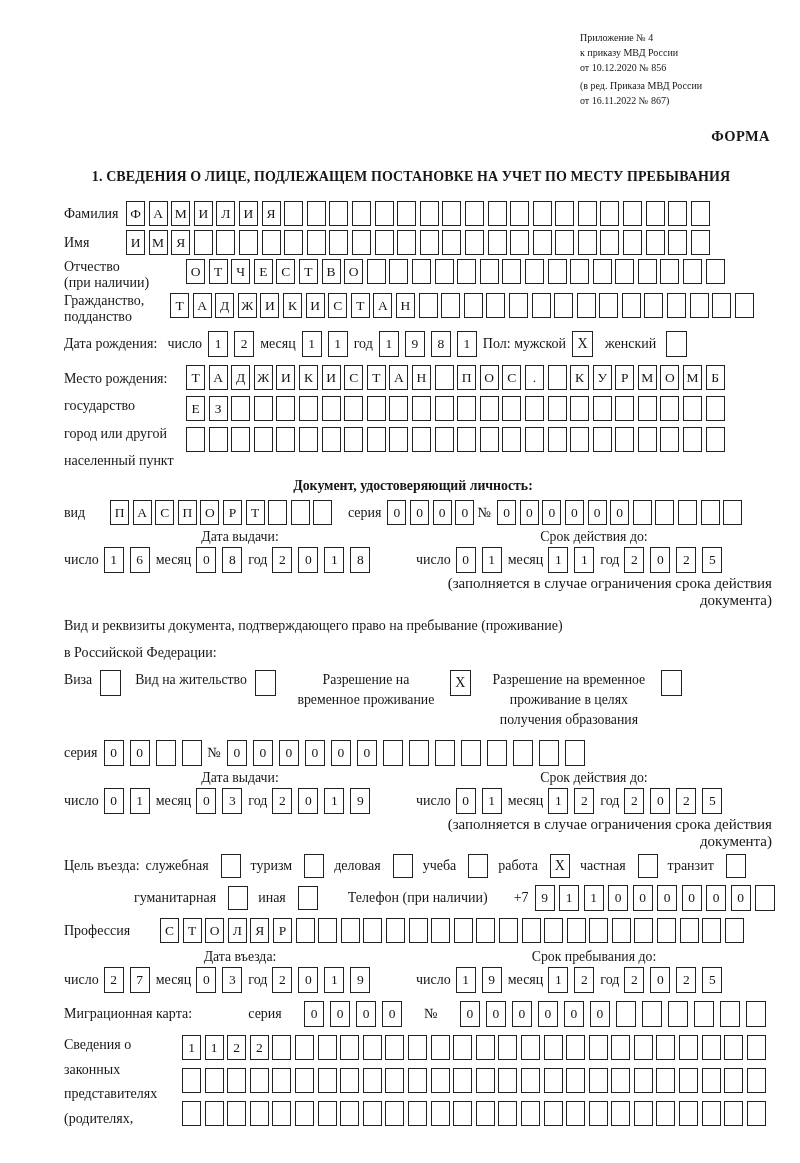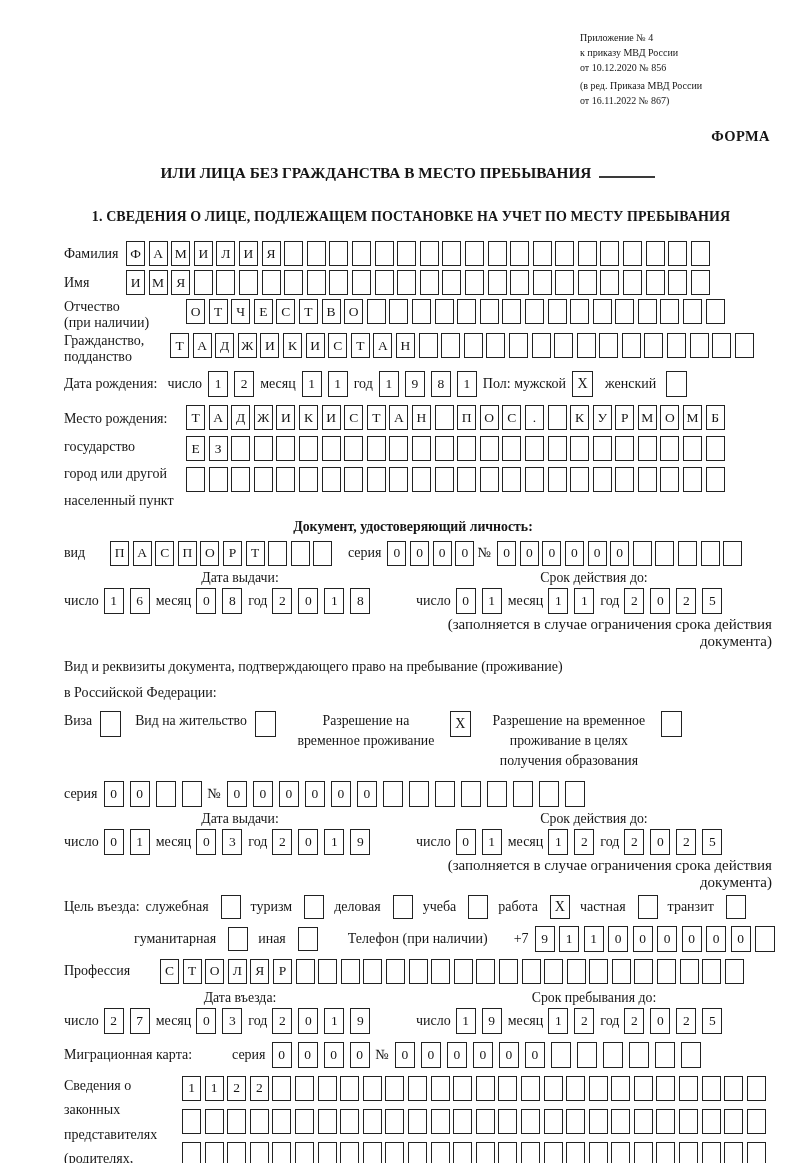--- a/index.html
+++ b/index.html
@@ -65,21 +65,20 @@
   <div class="hdr">
     <div>Приложение № 4</div>
     <div>к приказу МВД России</div>
     <div>от 10.12.2020 № 856</div>
     <div class="l4">(в ред. Приказа МВД России</div>
     <div>от 16.11.2022 № 867)</div>
   </div>
   <div class="forma">ФОРМА</div>
 
   <div class="title">
-    <div><span>ИЛИ ЛИЦА БЕЗ ГРАЖДАНСТВА В МЕСТО ПРЕБЫВАНИЯ</span><span class="title-blank"></span></div>
   </div>
 
   <div class="sechead">1. СВЕДЕНИЯ О ЛИЦЕ, ПОДЛЕЖАЩЕМ ПОСТАНОВКЕ НА УЧЕТ ПО МЕСТУ ПРЕБЫВАНИЯ</div>
 
   <div class="row">
     <span class="lbl w62">Фамилия</span>
     <span class="cells">
         <span class="cell">Ф</span>
         <span class="cell">А</span>
         <span class="cell">М</span>
@@ -612,21 +611,21 @@
         <span class="cells dcells">
             <span class="cell">2</span>
             <span class="cell">0</span>
             <span class="cell">2</span>
             <span class="cell">5</span>
           </span>
       </div>
     </div>
   </div>
 
-  <div class="row" style="margin-top:8px;">
+  <div class="row" style="margin-top:8px;justify-content:space-between;">
     <span class="lbl" style="width:168px;">Миграционная карта:</span>
     <span class="lbl mr6">серия</span>
     <span class="cells dcells">
         <span class="cell">0</span>
         <span class="cell">0</span>
         <span class="cell">0</span>
         <span class="cell">0</span>
       </span>
     <span class="lbl mr6">№</span>
     <span class="cells dcells">

